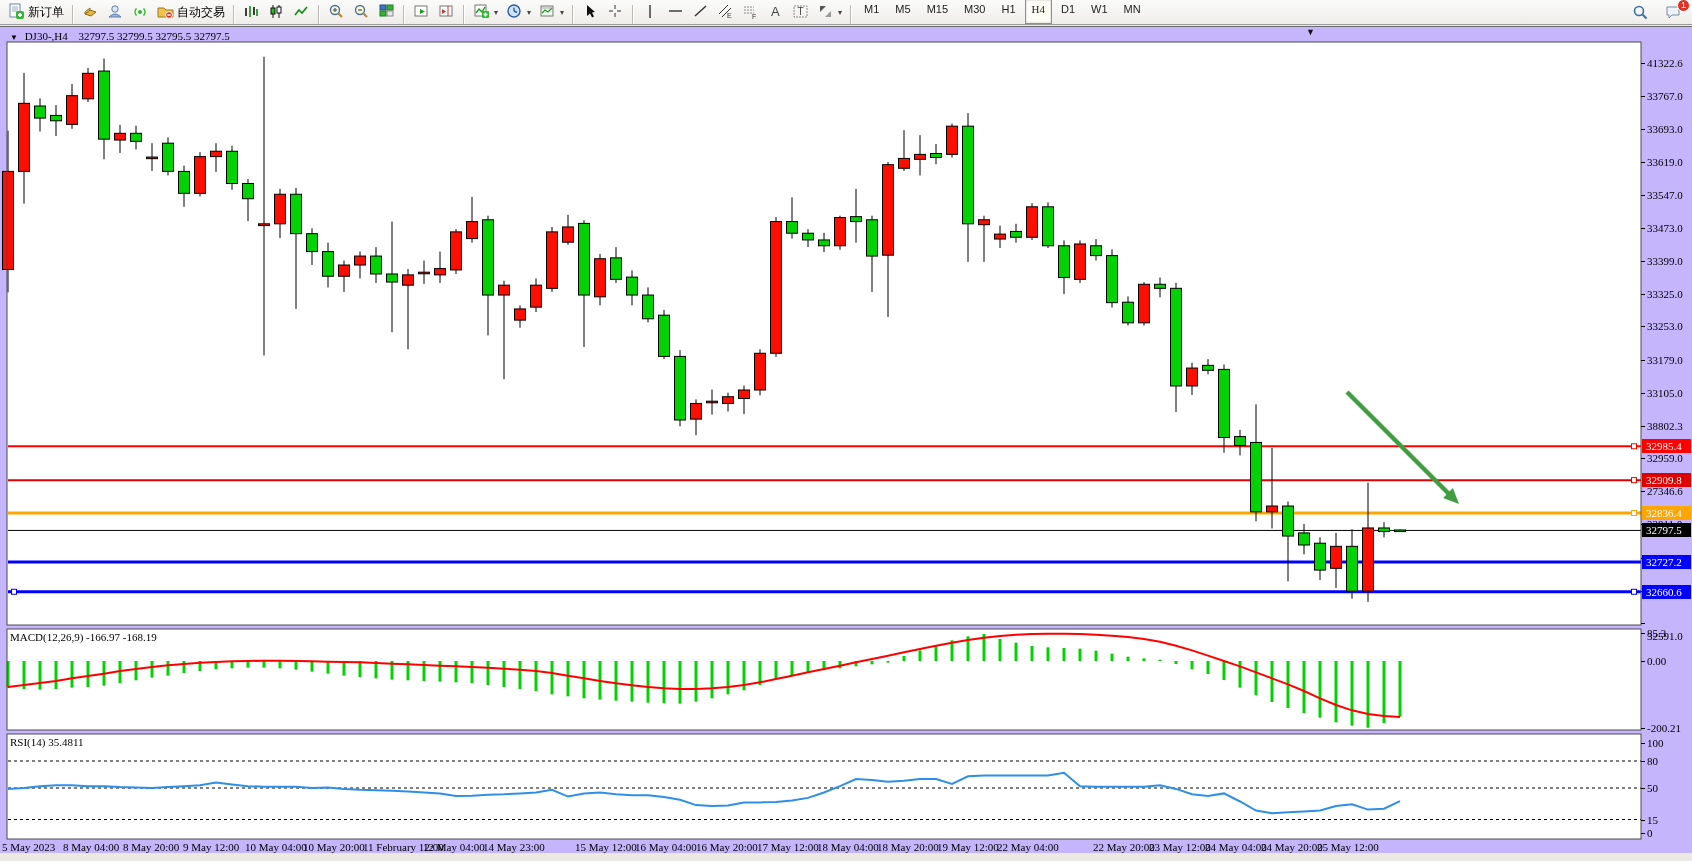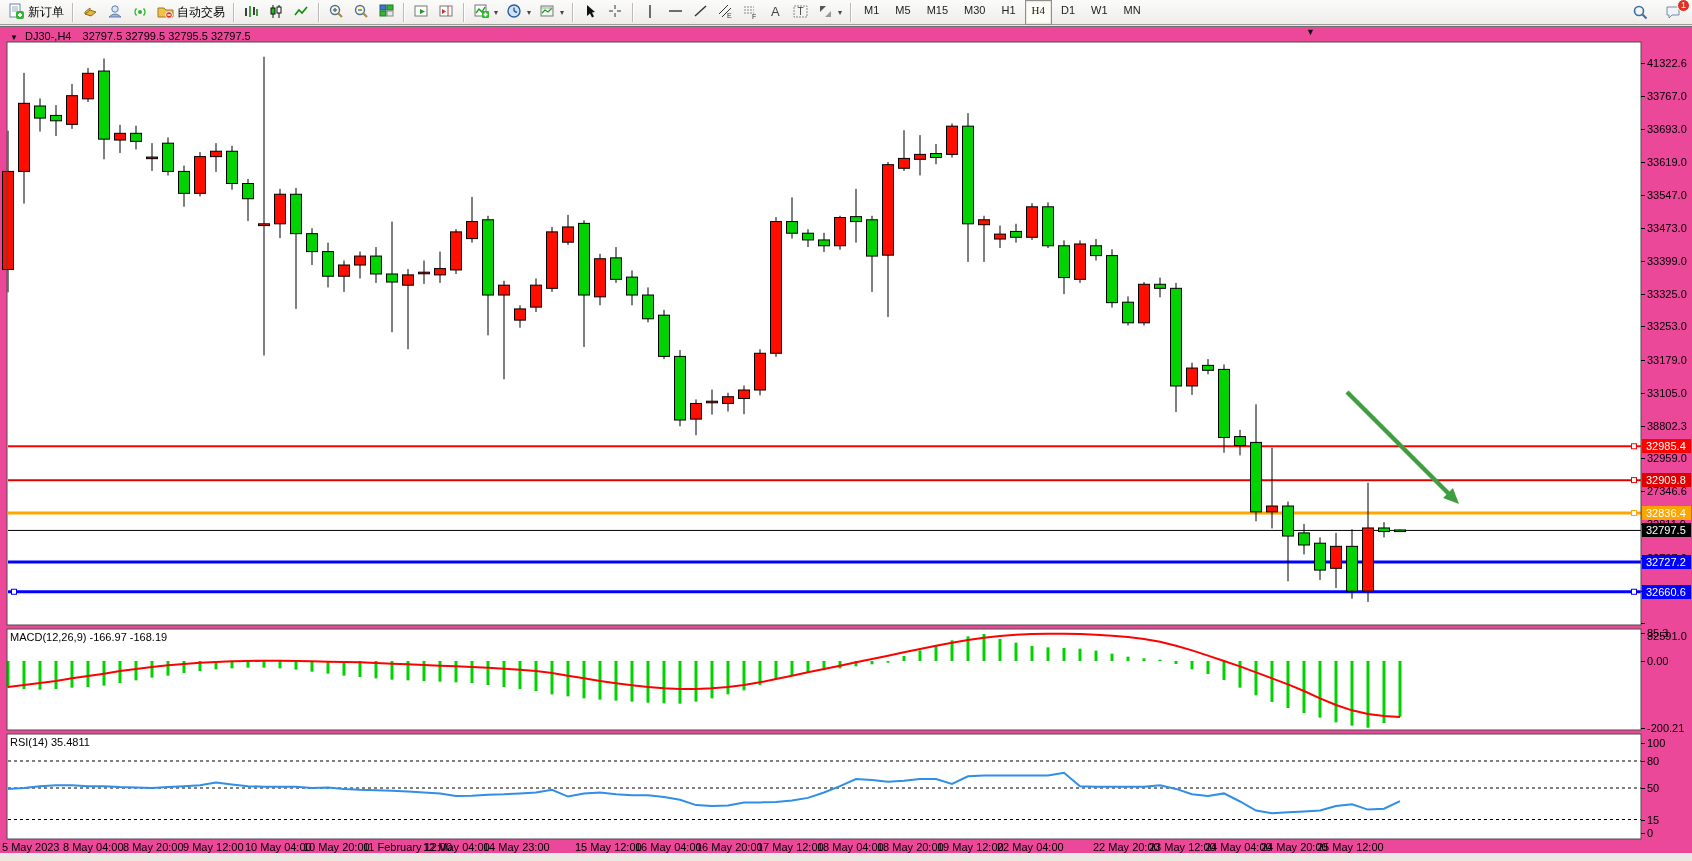--- a/index.html
+++ b/index.html
@@ -1,29 +1,29 @@
 <!DOCTYPE html>
 <html><head>
 <meta charset="utf-8">
 <style>
   html,body{margin:0;padding:0;background:#ece9e4;font-family:"Liberation Sans","DejaVu Sans",sans-serif;}
   #app{position:relative;width:1692px;height:861px;background:#ece9e4;overflow:hidden;}
   
-  .toolbar{position:absolute;left:0;top:0;width:1692px;height:25px;background:linear-gradient(#fbfbfa,#efedea);border-bottom:1px solid #9b9b9b;display:flex;align-items:center;padding-left:4px;box-sizing:border-box;}
+  .toolbar{position:absolute;left:0;top:0;width:1692px;height:25px;background:linear-gradient(#fbfbfa,#efedea);border-bottom:1px solid #9b9b9b;display:flex;align-items:flex-end;padding-left:4px;box-sizing:border-box;}
   .tb-sep{width:1px;height:19px;background:#bdbab5;margin:0 4px;border-right:1px solid #fff;}
   .tb-btn{display:flex;align-items:center;gap:3px;height:21px;padding:0 3px;border:1px solid transparent;border-radius:2px;cursor:default;}
   .tb-btn .cn{font-size:12px;color:#000;white-space:nowrap;}
   .tb-btn .caret{font-size:8px;color:#444;margin-left:1px;}
   .tf-btn{font-size:11px;color:#222;padding:3px 6px;height:17px;line-height:13px;border:1px solid transparent;margin:0 1px;}
   .tf-btn.active{background:#fdfdf6;border:1px solid #8f8f8f;box-shadow:inset 0 0 2px #bbb;font-family:Liberation Serif, serif;}
   .glyph{font-size:13px;line-height:13px;}
   .tb-right{position:absolute;right:6px;top:2px;display:flex;align-items:center;gap:8px;}
   .badge{position:absolute;right:-5px;top:-4px;background:#e33022;color:#fff;border-radius:7px;font-size:9px;padding:0 3px;line-height:11px;border:1px solid #fff;}
   
-  .chartwin{position:absolute;left:0;top:26px;width:1692px;height:826px;background:#ec4899;border-top:1px solid #6d6d6d;}
+  .chartwin{position:absolute;left:0;top:26px;width:1692px;height:826px;background:#c4b5fd;border-top:1px solid #6d6d6d;font-family:Liberation Serif, serif;}
   .chart-title{position:absolute;left:10px;top:3px;font-size:11px;color:#000;white-space:nowrap;}
   .chart-title .tri{font-size:8px;margin-right:4px;}
   .mini-tri{position:absolute;left:1306px;top:0px;font-size:9px;color:#111;}
   svg.layer{position:absolute;left:0;top:0;}
   .axis-label{position:absolute;left:1647px;font-size:11px;color:#000;transform:translateY(-6px);white-space:nowrap;}
   .tick-dash{position:absolute;left:1641px;width:4px;height:1px;background:#000;}
   .price-tag{position:absolute;left:1642px;width:49px;font-size:11px;color:#fff;text-align:left;padding:1px 2px 1px 4px;transform:translateY(-7px);white-space:nowrap;box-sizing:border-box;}
   .panel-label{position:absolute;font-size:11px;color:#000;white-space:nowrap;}
   .date-label{position:absolute;top:814px;font-size:11px;color:#000;white-space:nowrap;}
 </style>

